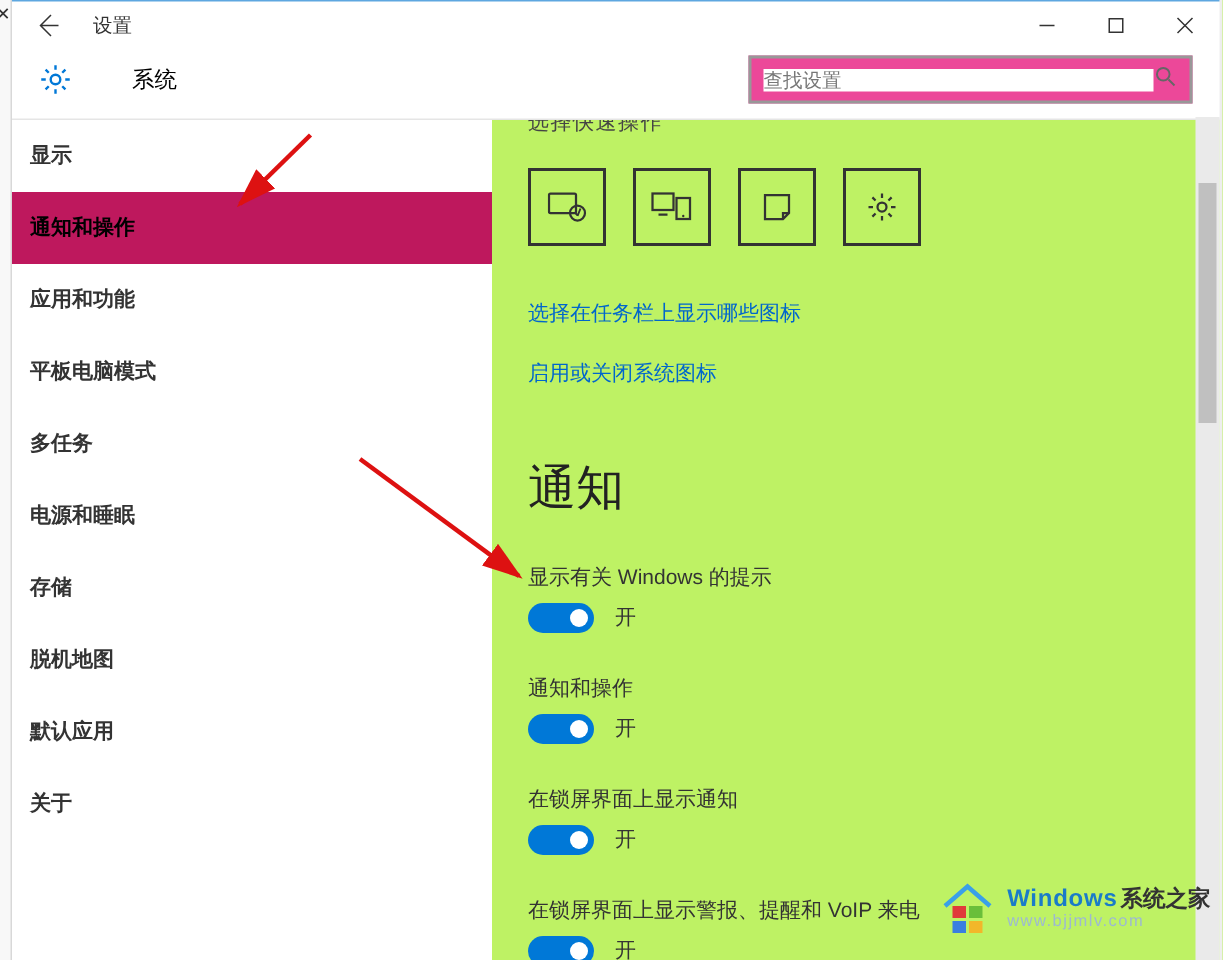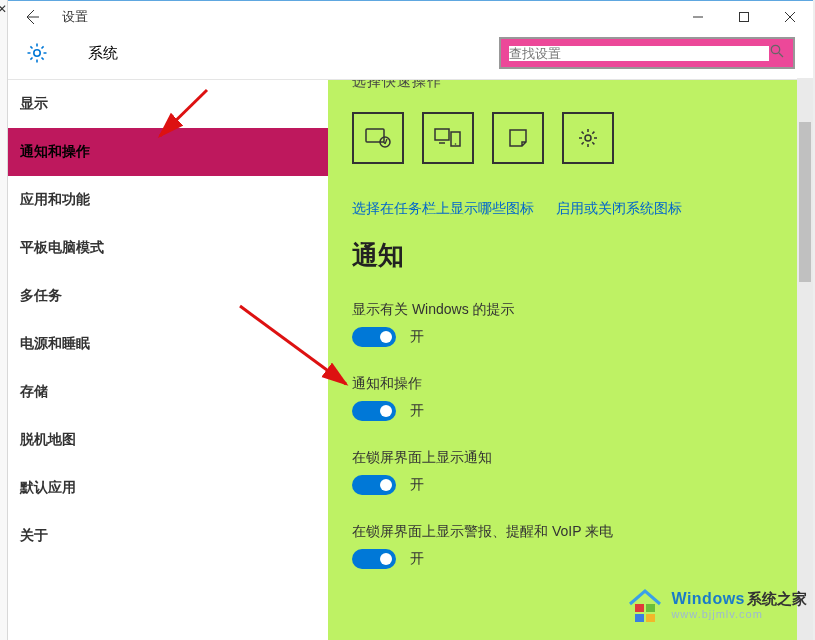--- a/index.html
+++ b/index.html
@@ -38,24 +38,24 @@
     .side-item.active { background: #be185d; color: #000; }
 
     .content { flex: 1; position: relative; background: #bef264; padding: 0 24px; overflow: hidden; }
     .peek-title { font-size: 14px; color: #444; margin-top: 4px; letter-spacing: 1px; white-space: nowrap; overflow: hidden; }
     .peek-title-clip { height: 8px; overflow: hidden; position: relative; }
     .peek-title-inner { position: absolute; bottom: -3px; }
 
     .qa-row { margin-top: 24px; display: flex; gap: 18px; }
     .qa-tile { width: 52px; height: 52px; border: 2.5px solid #333; display: flex; align-items: center; justify-content: center; }
 
-    .link-group { margin-top: 36px; display: flex; flex-direction: row; gap: 22px; }
+    .link-group { margin-top: 36px; display: flex; flex-direction: column; gap: 22px; }
     .link { color: #0066cc; font-size: 14px; cursor: pointer; }
 
-    .section-title { font-size: 26px; font-weight: 700; color: #222; margin-top: 20px; }
+    .section-title { font-size: 32px; font-weight: 400; color: #222; margin-top: 46px; }
 
     .setting { margin-top: 28px; }
     .setting-label { font-size: 14px; color: #333; margin-bottom: 8px; }
     .toggle-row { display: flex; align-items: center; gap: 14px; }
     .toggle { width: 44px; height: 20px; background: #0078d7; border-radius: 20px; position: relative; cursor: pointer; }
     .toggle .knob { position: absolute; width: 12px; height: 12px; background: #fff; border-radius: 50%; top: 4px; right: 4px; }
     .toggle-text { font-size: 14px; color: #333; }
 
     .scrollbar { position: absolute; right: 2px; top: 78px; bottom: 0; width: 16px; background: #eaeaea; }
     .scroll-thumb { position: absolute; left: 2px; right: 2px; top: 44px; height: 160px; background: #c0c0c0; }

